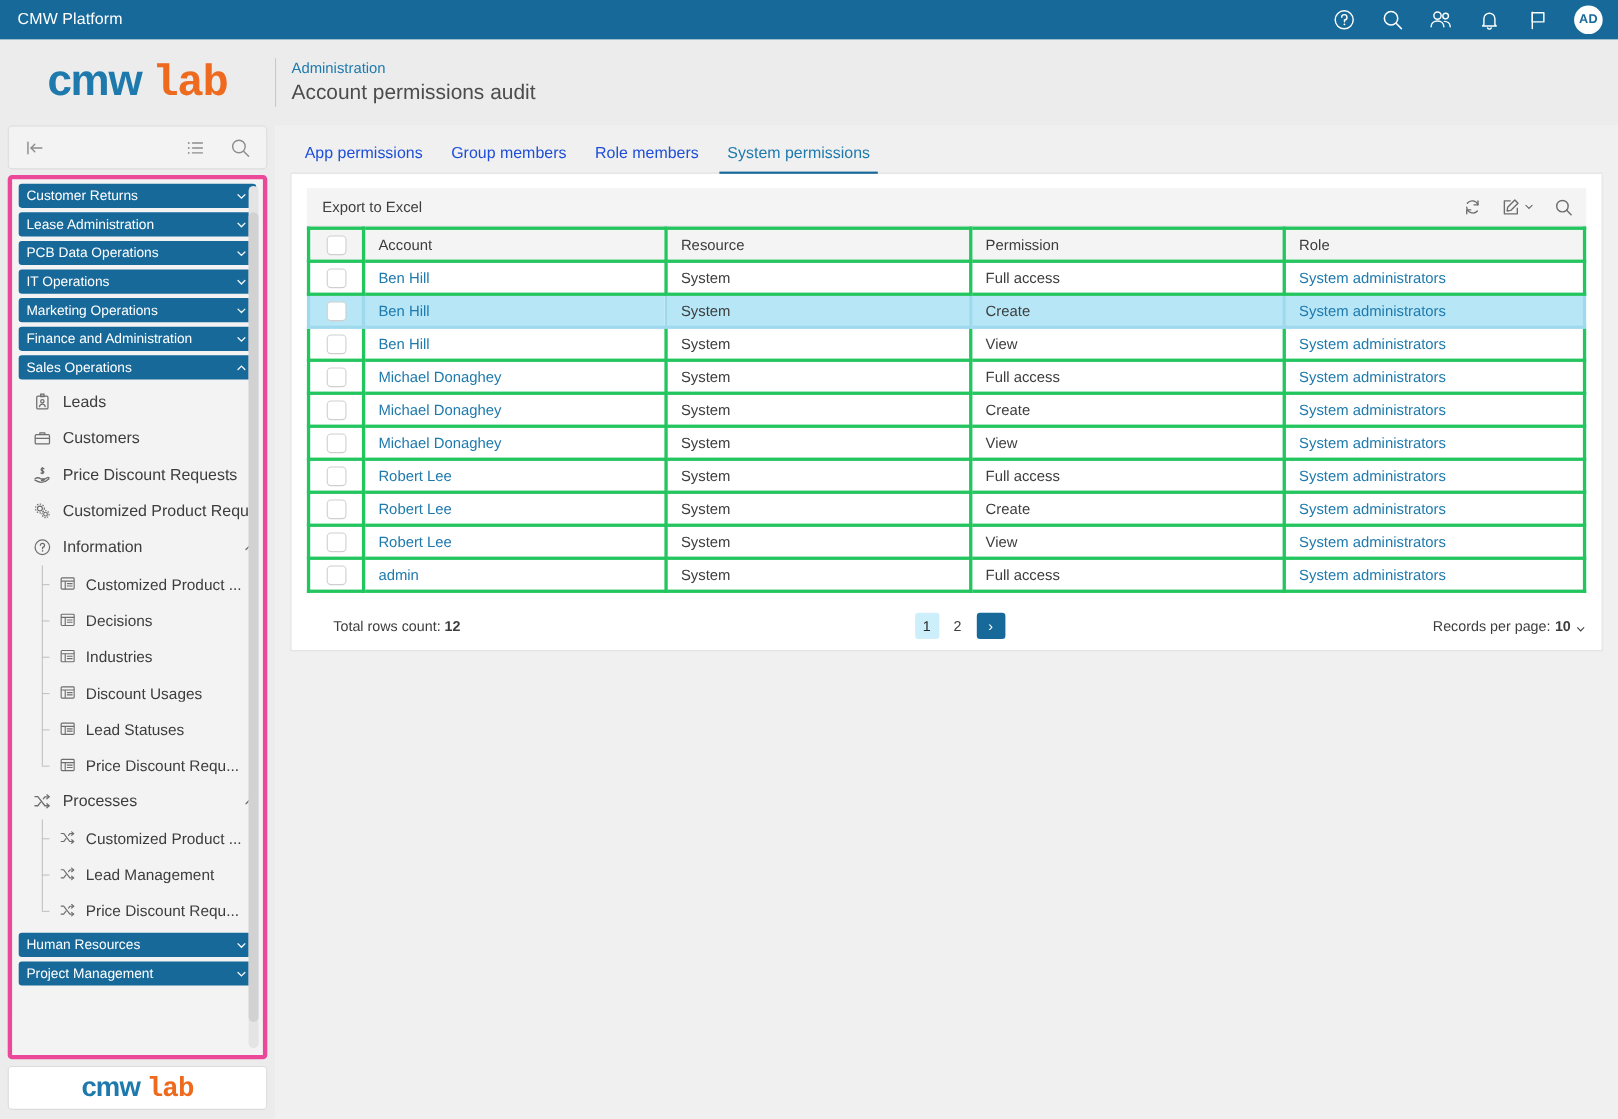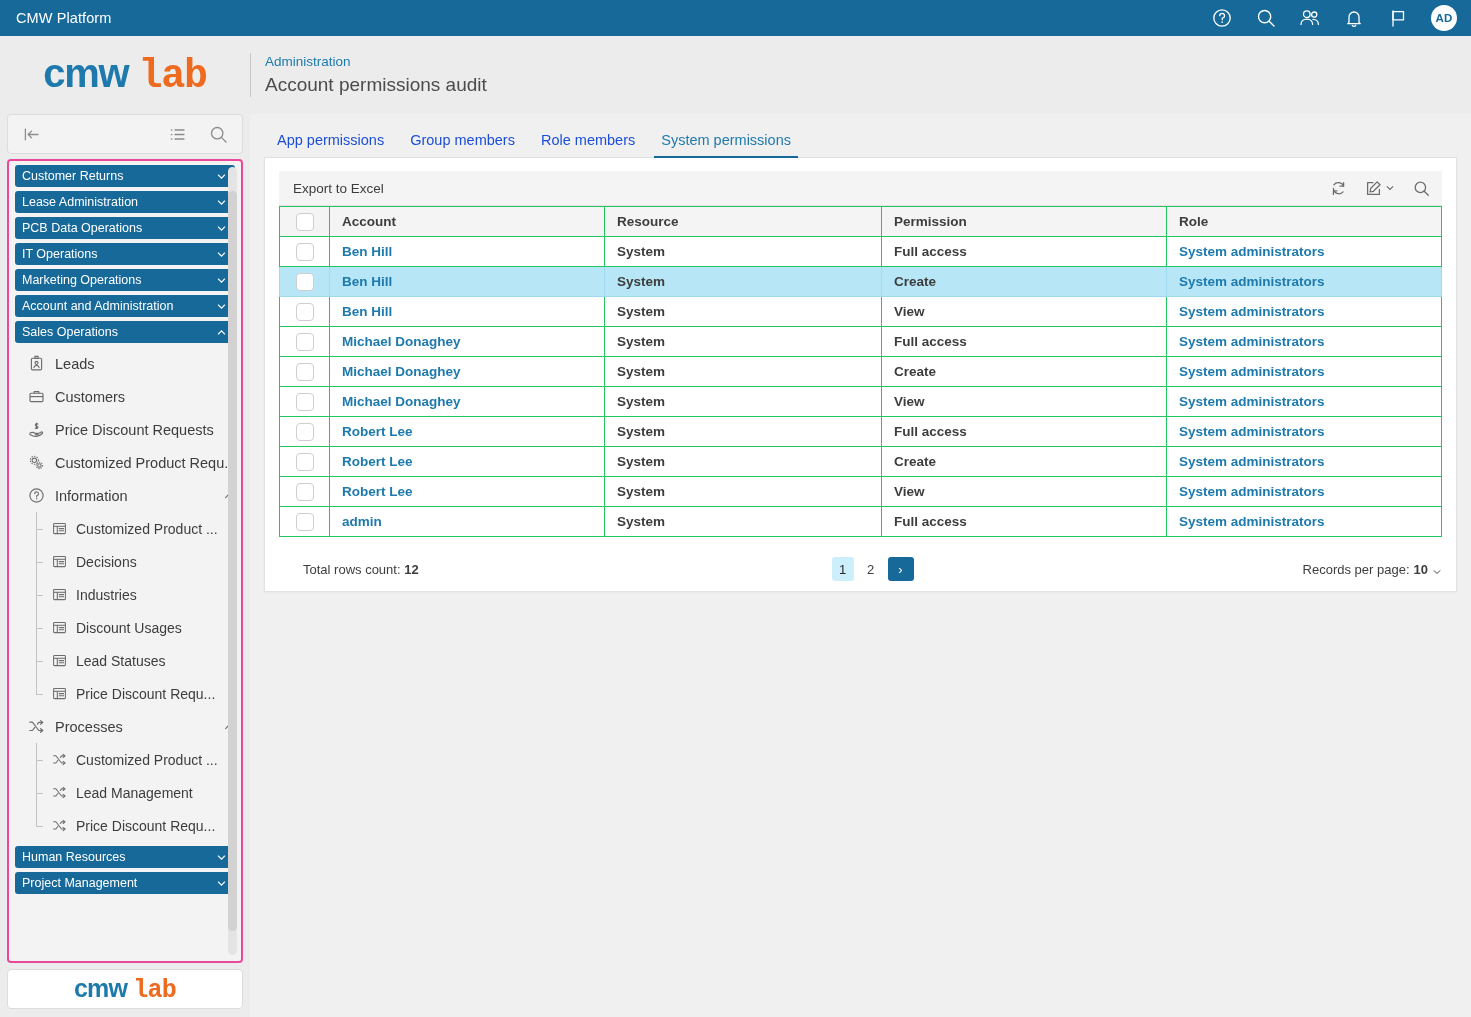--- a/index.html
+++ b/index.html
@@ -71,21 +71,21 @@
     margin-bottom: 5px;
     flex: none;
   }
   .side-toolbar .sp { flex: 1; }
   .side-ico { color: #8d8d8d; cursor: pointer; display:flex; align-items:center; }
   .side-ico + .side-ico { margin-left: 22px; }
 
   .side-scrollarea {
     flex: 1;
     background: #f3f3f3;
-    border: 2px solid #ec4899;
+    border: 4px solid #ec4899;
     border-radius: 4px;
     position: relative;
     overflow: hidden;
     padding: 4px 0 4px 0;
   }
   .side-inner { padding: 0 6px 0 6px; }
 
   .sec-header {
     background: #17699a;
     color: #ffffff;
@@ -193,24 +193,24 @@
   }
   .toolbar-label { font-size: 13.5px; color: #3d3d3d; cursor: pointer; }
   .toolbar-sp { flex: 1; }
   .tool-ico { color: #6d6d6d; cursor: pointer; display:flex; align-items:center; }
   .tool-ico + .tool-ico { margin-left: 18px; }
   .tool-ico.with-cv { gap: 3px; }
 
   .table-wrap { margin: 0 14px; flex: 1; }
   table { width: 100%; border-collapse: collapse; table-layout: fixed; }
   th, td {
-    border: 1px solid #22c55e;
+    border: 3px solid #22c55e;
     text-align: left;
     height: 30px;
-    font-weight: bold;
+    font-weight: normal;
     padding: 0 0 0 12px;
     font-size: 13.5px;
     color: #3d3d3d;
     overflow: hidden;
     white-space: nowrap;
   }
   thead th { background: #f4f4f4; color: #3d3d3d; }
   th.cbcol, td.cbcol { width: 50px; padding: 0; text-align: center; }
   col.c-acct { width: 275px; }
   col.c-res  { width: 277px; }
@@ -360,21 +360,21 @@
               <path d="M2.6 4.4 6 7.8l3.4-3.4"></path>
             </svg>
         </div>
         <div class="sec-header">
           <span class="lbl">Marketing Operations</span>
           <svg class="chev" viewBox="0 0 12 12" fill="none" stroke="#fff" stroke-width="1.3" stroke-linecap="round">
               <path d="M2.6 4.4 6 7.8l3.4-3.4"></path>
             </svg>
         </div>
         <div class="sec-header">
-          <span class="lbl">Account and Administration</span>
+          <span class="lbl">Finance and Administration</span>
           <svg class="chev" viewBox="0 0 12 12" fill="none" stroke="#fff" stroke-width="1.3" stroke-linecap="round">
               <path d="M2.6 4.4 6 7.8l3.4-3.4"></path>
             </svg>
         </div>
         <div class="sec-header">
           <span class="lbl">Sales Operations</span>
           <svg class="chev" viewBox="0 0 12 12" fill="none" stroke="#fff" stroke-width="1.3" stroke-linecap="round">
               <path d="M2.6 7.6 6 4.2l3.4 3.4"></path>
             </svg>
         </div>

